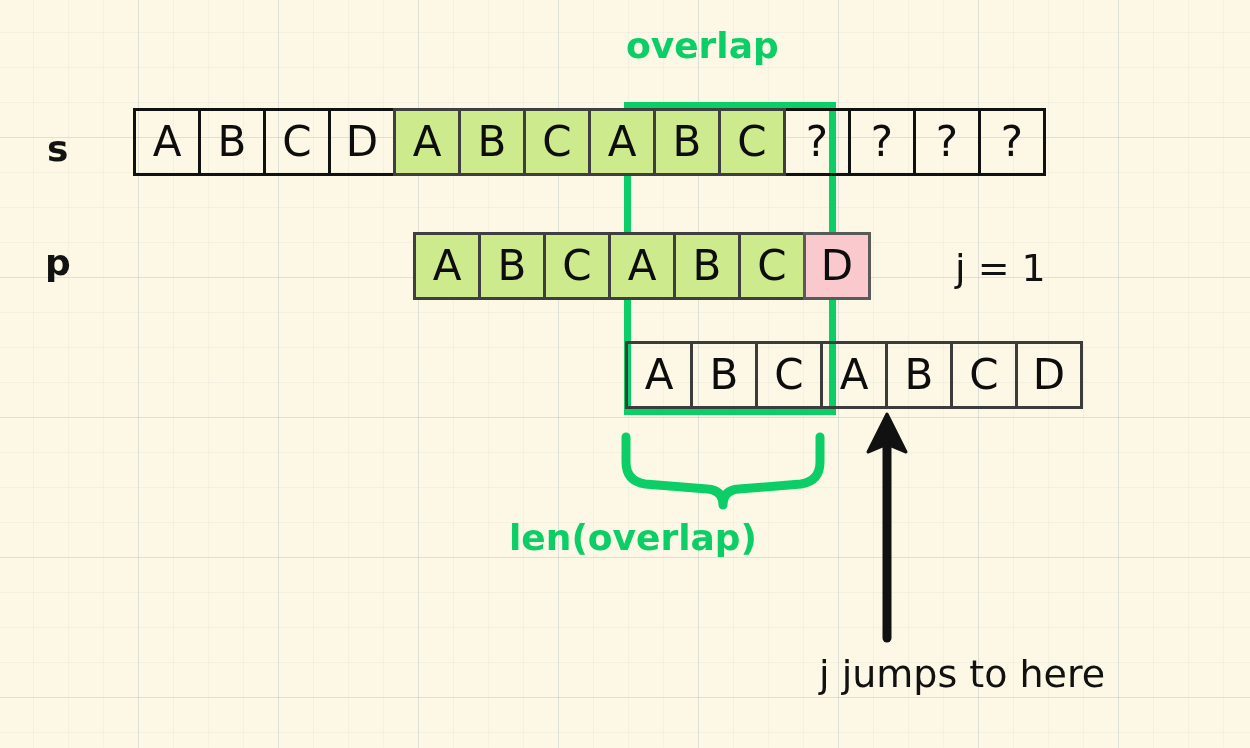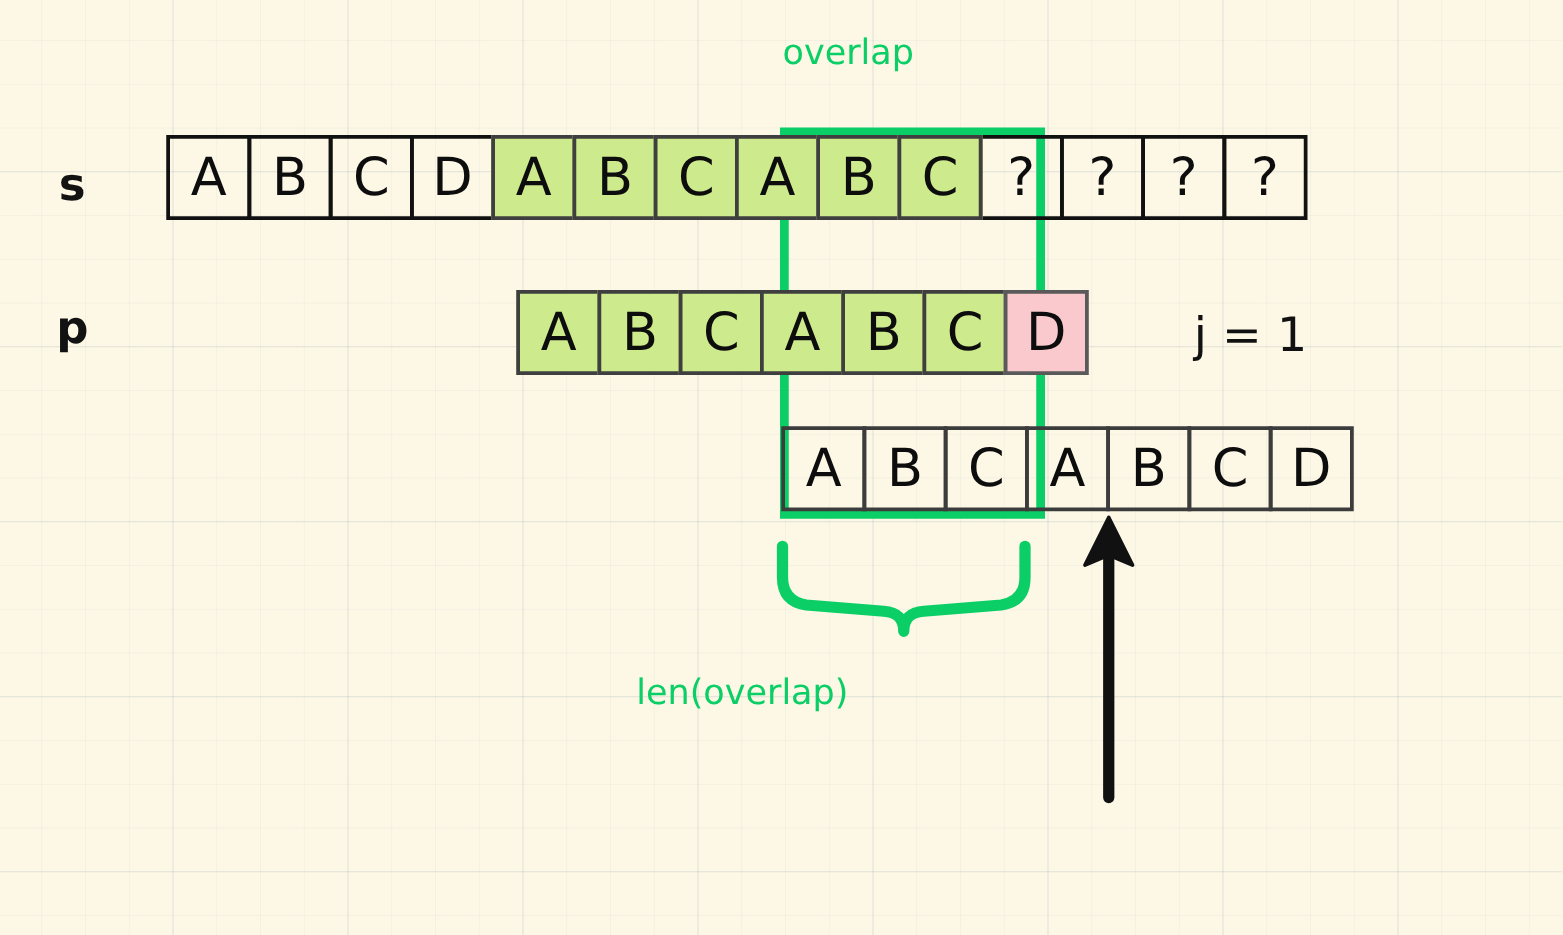--- a/index.html
+++ b/index.html
@@ -82,22 +82,22 @@
     border: 7px solid #0bcf66;
     box-sizing: border-box;
     background: transparent;
     pointer-events: none;
   }
 
   
   .green-label {
     position: absolute;
     color: #0bcf66;
-    font-size: 28px;
-    font-weight: 400;
+    font-size: 36px;
+    font-weight: 700;
     line-height: 1;
     white-space: nowrap;
   }
 
   
   .black-label {
     position: absolute;
     color: #111111;
     font-size: 38px;
     font-weight: 500;
@@ -159,22 +159,23 @@
       <div class="cell outline" style="z-index: 1;">A</div>
       <div class="cell outline" style="z-index: 1;">B</div>
       <div class="cell outline" style="z-index: 1;">C</div>
       <div class="cell outline" style="z-index: 1;">D</div>
     </div>
 
   <div class="overlap-box" style="left:624px; top:102px; width:212px; height:313px;"></div>
 
   <div class="black-label" style="left:955px; top:249px;">j = 1</div>
 
-  <div class="green-label" style="left:509px; top:540px;">len(overlap)</div>
+  <div class="green-label" style="left:509px; top:520px;">len(overlap)</div>
 
+  <div class="black-label" style="left:819px; top:655px;">j jumps to here</div>
 
   <svg class="svg-layer" viewBox="0 0 1250 748">
 
     <path d="M 626 437
              L 626 462
              Q 626 481 645 484
              L 707 489
              Q 723 490 723 505
              Q 723 490 739 489
              L 801 484

